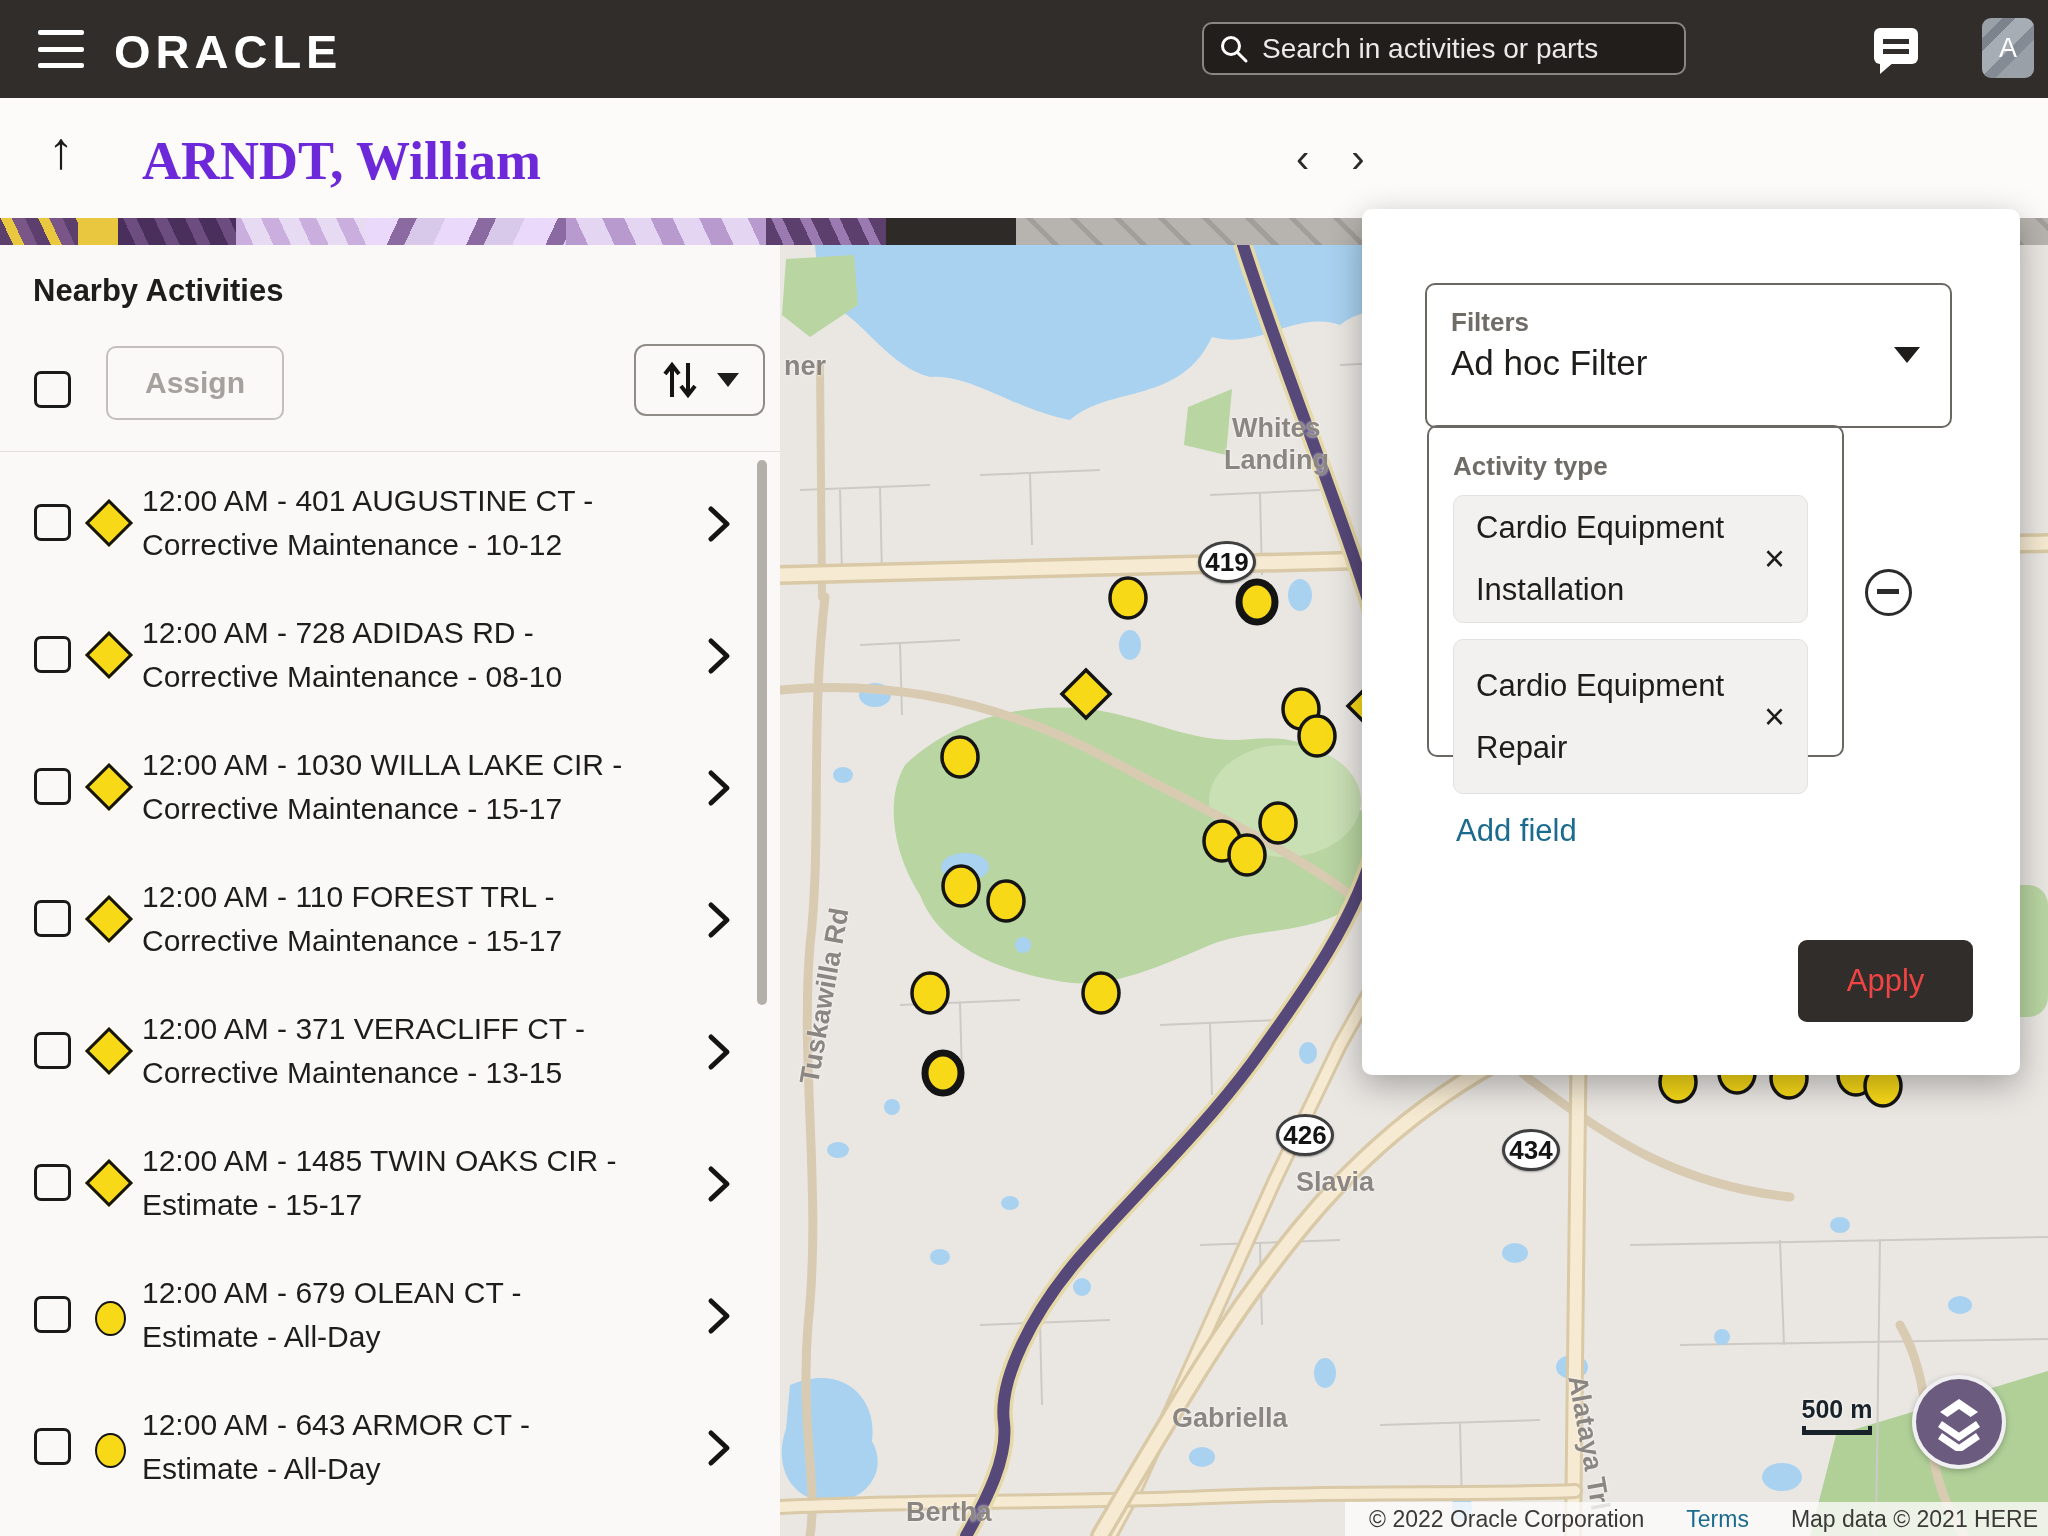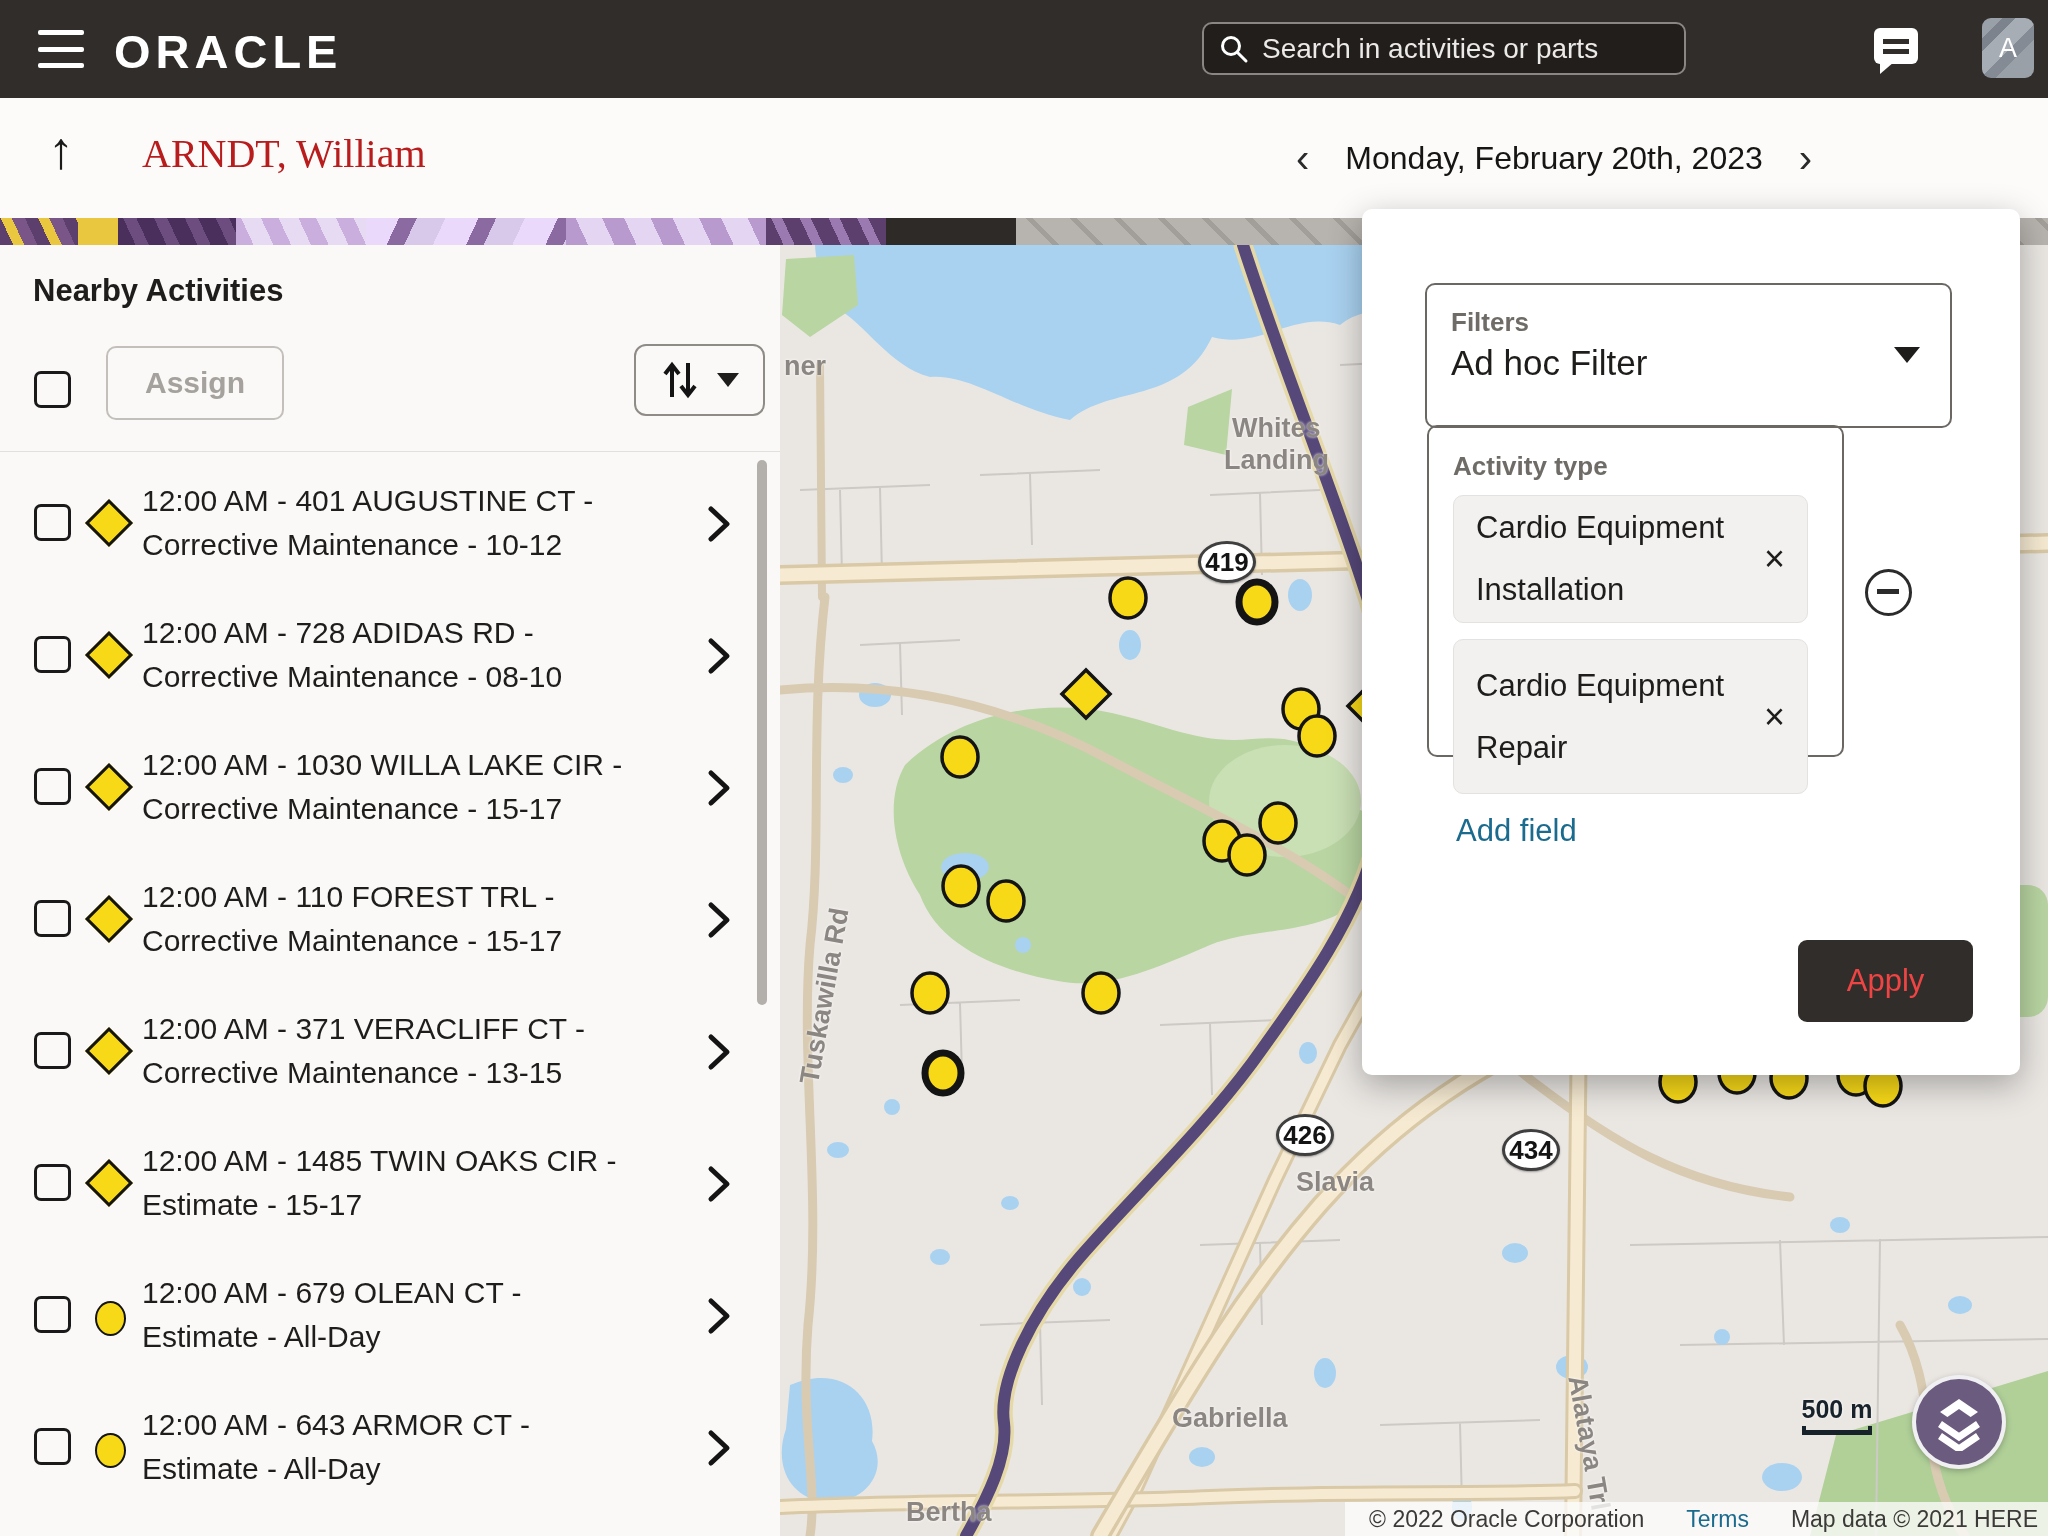--- a/index.html
+++ b/index.html
@@ -12,21 +12,21 @@
   .hamburger div { width:46px; height:5px; background:#fff; border-radius:2px; }
   .brand { position:absolute; left:114px; top:24px; color:#fff; font-size:47px; font-weight:700; letter-spacing:5px; }
   .search { position:absolute; left:1202px; top:22px; width:484px; height:53px; background:#211e1c; border:2px solid #8a8683; border-radius:10px; display:flex; align-items:center; padding:0 14px; }
   .search .ph { color:#eceae8; font-size:28px; margin-left:12px; white-space:nowrap; }
   .chat-btn { position:absolute; left:1868px; top:22px; width:56px; height:56px; }
   .avatar { position:absolute; left:1982px; top:18px; width:52px; height:60px; border-radius:9px; background:linear-gradient(135deg,#9aa0a8 0 18%, #7d838c 18% 30%, #a7adb5 30% 52%, #858b94 52% 66%, #9aa0a8 66% 100%); display:flex; align-items:center; justify-content:center; color:#fff; font-size:27px; }
 
   
   .toolbar { position:absolute; left:0; top:98px; width:2048px; height:120px; background:#fcfbfa; }
   .up-arrow { position:absolute; left:48px; top:26px; font-size:52px; color:#1a1a1a; line-height:1; }
-  .page-title { position:absolute; left:142px; top:32px; font-family:"Liberation Serif", serif; font-size:40px; font-weight:400; color:#b91c1c; }
+  .page-title { position:absolute; left:142px; top:32px; font-family:"Liberation Serif", serif; font-size:54px; font-weight:700; color:#6d28d9; }
   .date-nav { position:absolute; left:1290px; top:0; height:120px; display:flex; align-items:center; gap:30px; }
   .chev { font-size:40px; color:#2b2b2b; line-height:1; cursor:pointer; padding:0 6px; }
   .date-label { font-size:32px; color:#161513; }
   .view-btn { position:absolute; left:1786px; top:112px; width:232px; height:94px; background:#e8e6e4; border-radius:10px; display:flex; align-items:center; justify-content:center; gap:16px; cursor:pointer; }
   .filter-ico { display:flex; flex-direction:column; gap:6px; width:36px; }
   .filter-ico .b1 { width:36px; height:5px; background:#1f1d1b; }
   .filter-ico .b2 { width:23px; height:5px; background:#1f1d1b; }
   .filter-ico .b3 { width:8px; height:8px; background:#1f1d1b; margin-left:6px; }
   .view-label { font-size:31px; color:#1f1d1b; }
   .tri-down { width:0; height:0; border-left:13px solid transparent; border-right:13px solid transparent; border-top:16px solid #1f1d1b; }
@@ -119,21 +119,20 @@
   <div class="avatar">
       <span>A</span>
     </div>
 </div>
 
 <div class="toolbar">
   <div class="up-arrow">↑</div>
   <div class="page-title">ARNDT, William</div>
   <div class="date-nav">
     <span class="chev">‹</span>
-    <span class="date-label">Monday, February 20th, 2023</span>
     <span class="chev">›</span>
   </div>
   <div class="view-btn">
     <span class="filter-ico">
         <span class="b1"></span>
         <span class="b2"></span>
         <span class="b3"></span>
       </span>
     <span class="view-label">View</span>
     <span class="tri-down"></span>

